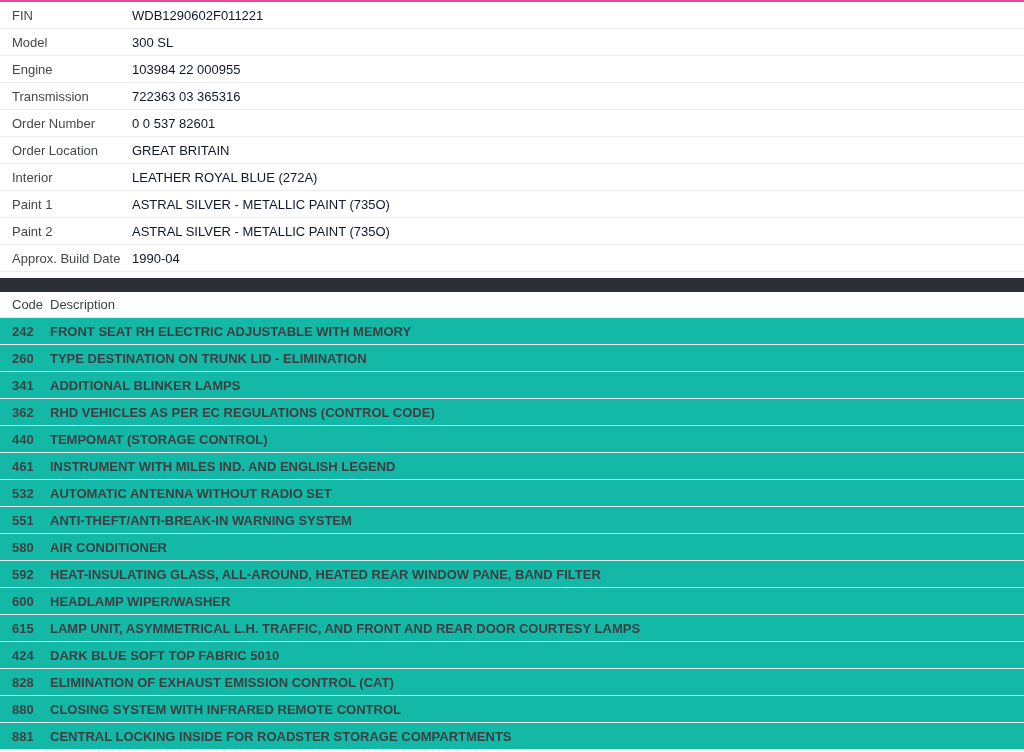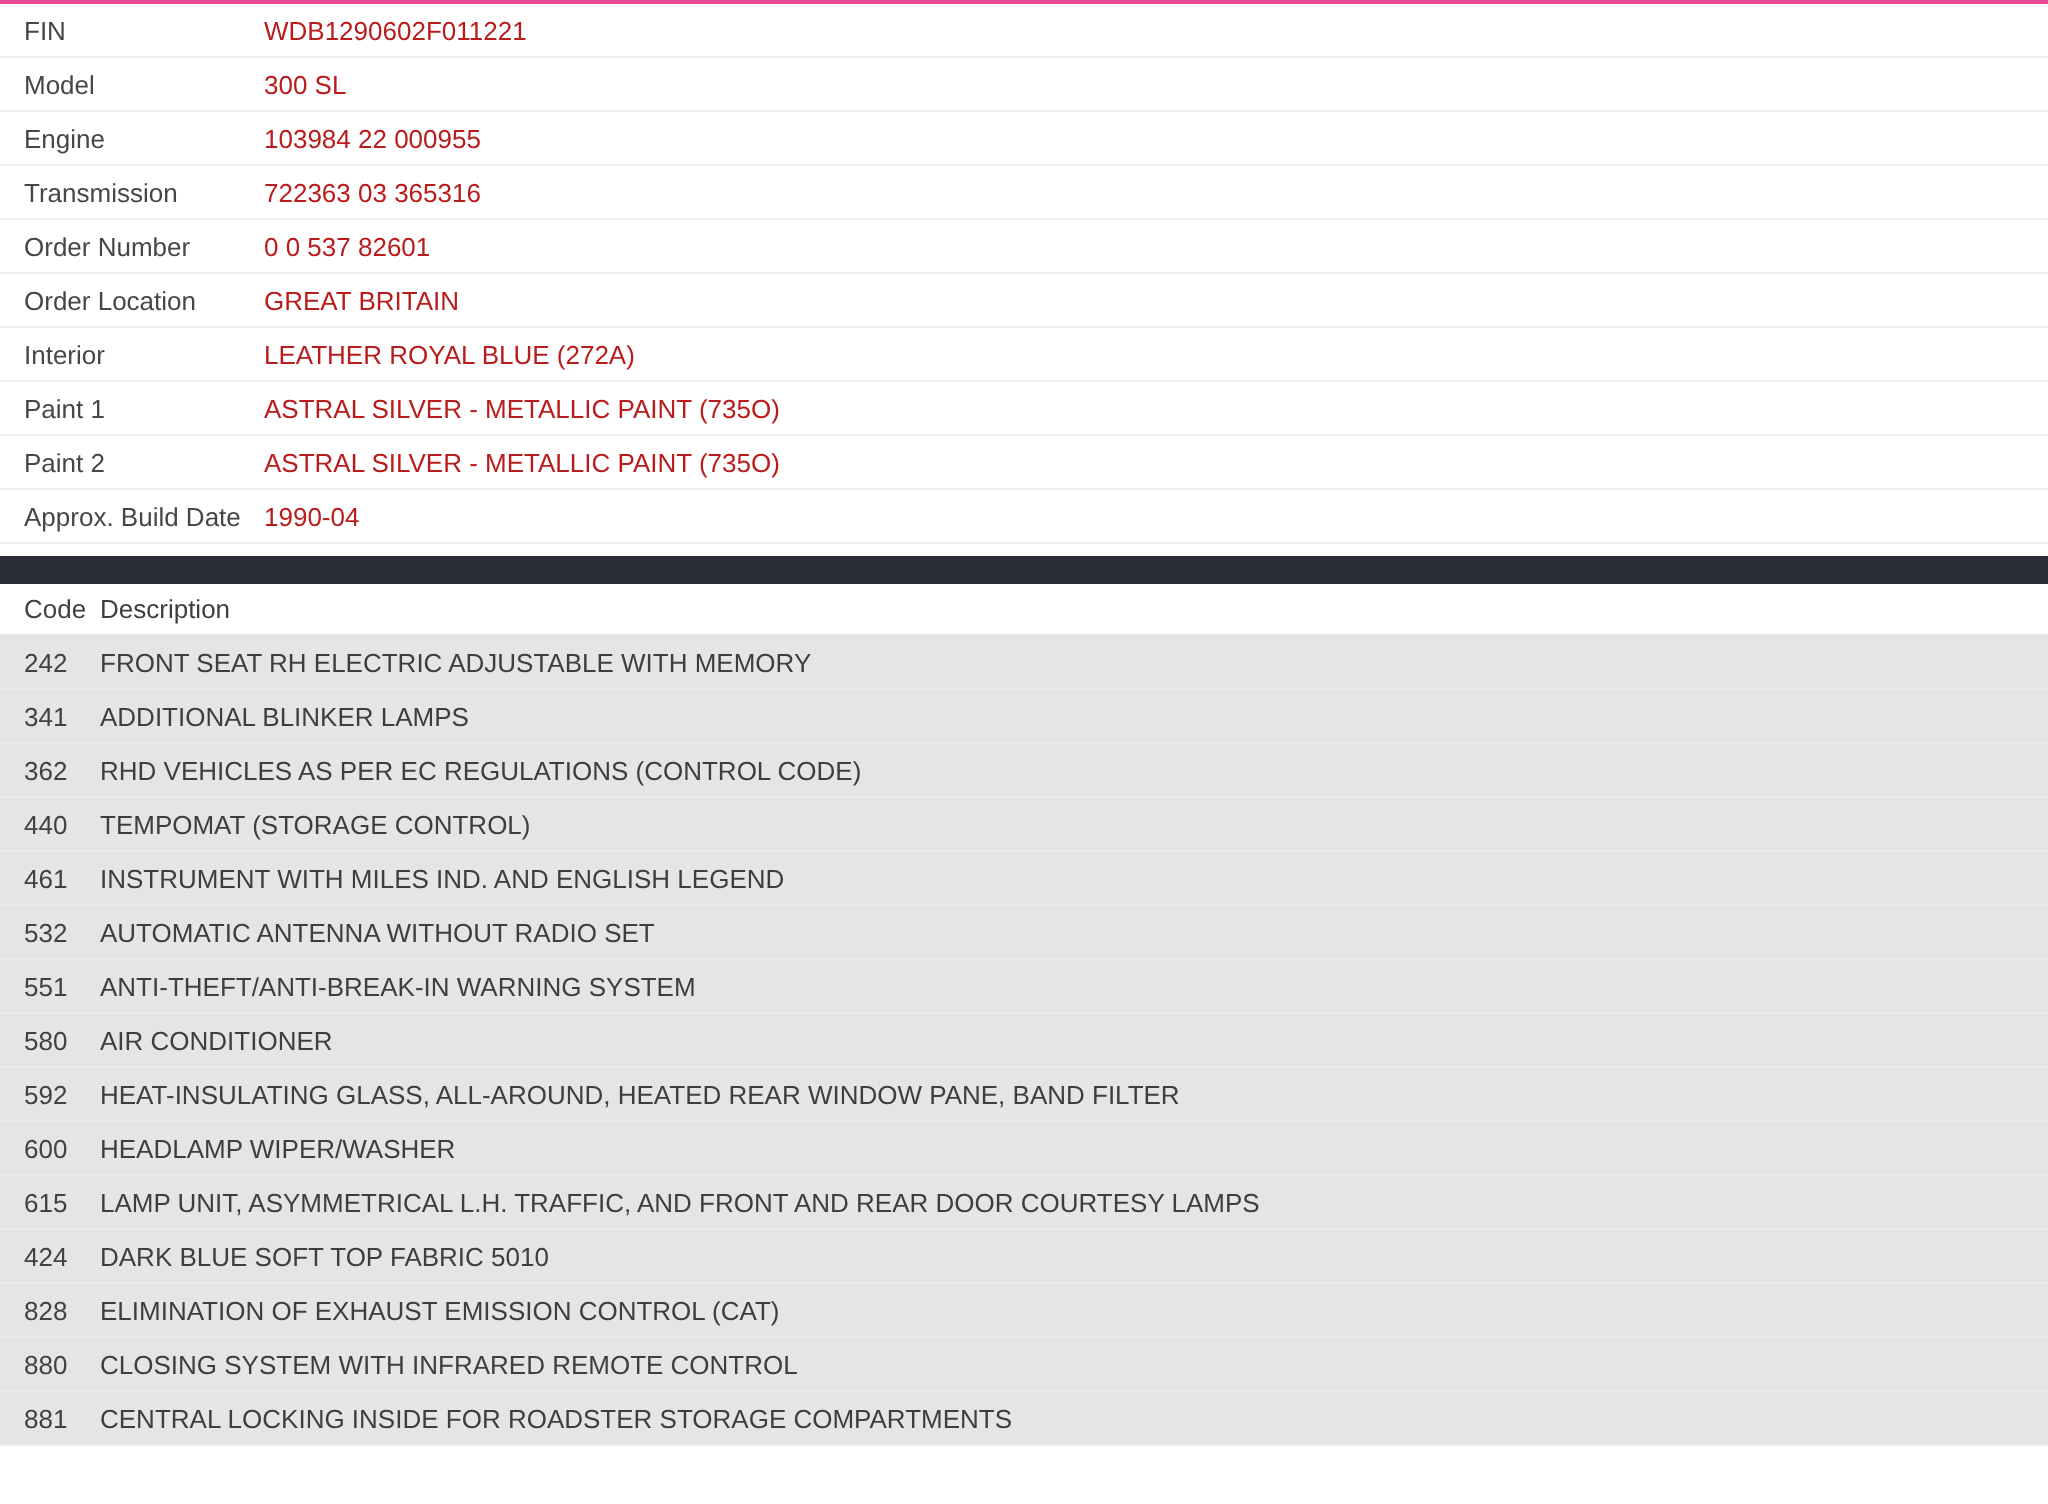--- a/index.html
+++ b/index.html
@@ -25,21 +25,21 @@
     height: 27px;
     border-bottom: 1px solid #ececec;
     background: #ffffff;
   }
   .info-label {
     width: 132px;
     padding-left: 12px;
     flex-shrink: 0;
     color: #44474a;
   }
-  .info-value { color: #b91c1c; }
+  .info-value { color: #0f172a; }
   
   .section-gap { height: 6px; background: #ffffff; }
   .section-bar { height: 14px; background: #2b2e34; width: 100%; }
   
   .options-header {
     display: flex;
     align-items: center;
     height: 26px;
     border-bottom: 1px solid #e6e6e6;
     background: #ffffff;
@@ -48,21 +48,22 @@
     width: 50px;
     padding-left: 12px;
     flex-shrink: 0;
   }
   .desc-col { color: #3c3f42; }
   .option-row {
     display: flex;
     align-items: center;
     height: 27px;
     border-bottom: 1px solid #ececec;
-    background: #e5e5e5;
+    background: #14b8a6;
+    font-weight: bold;
   }
 </style>
 </head>
 <body>
 
 <div class="page">
 
   <div class="info-table">
 
       <div class="info-row">
@@ -124,20 +125,24 @@
     <div class="desc-col">Description</div>
   </div>
 
   <div class="options-table">
 
       <div class="option-row">
         <div class="code-col">242</div>
         <div class="desc-col">FRONT SEAT RH ELECTRIC ADJUSTABLE WITH MEMORY</div>
       </div>
 
+      <div class="option-row">
+        <div class="code-col">260</div>
+        <div class="desc-col">TYPE DESTINATION ON TRUNK LID - ELIMINATION</div>
+      </div>
 
       <div class="option-row">
         <div class="code-col">341</div>
         <div class="desc-col">ADDITIONAL BLINKER LAMPS</div>
       </div>
 
       <div class="option-row">
         <div class="code-col">362</div>
         <div class="desc-col">RHD VEHICLES AS PER EC REGULATIONS (CONTROL CODE)</div>
       </div>

